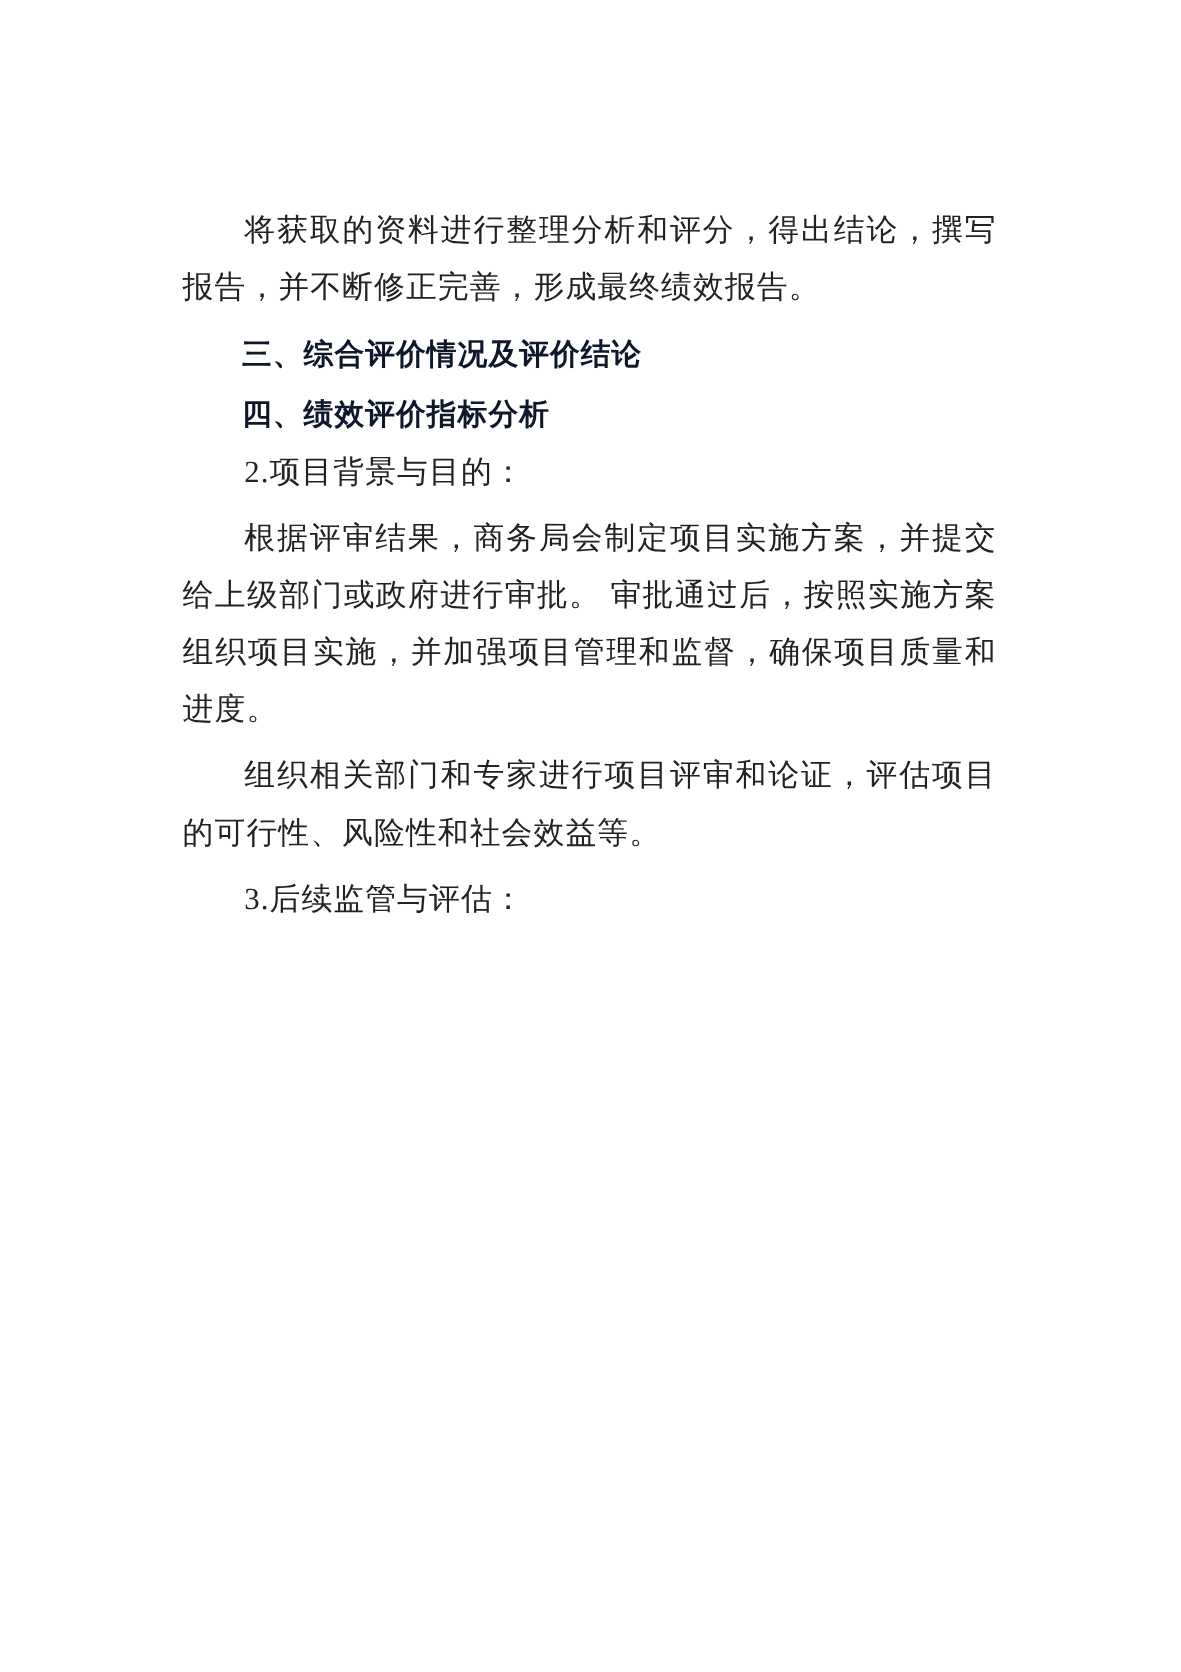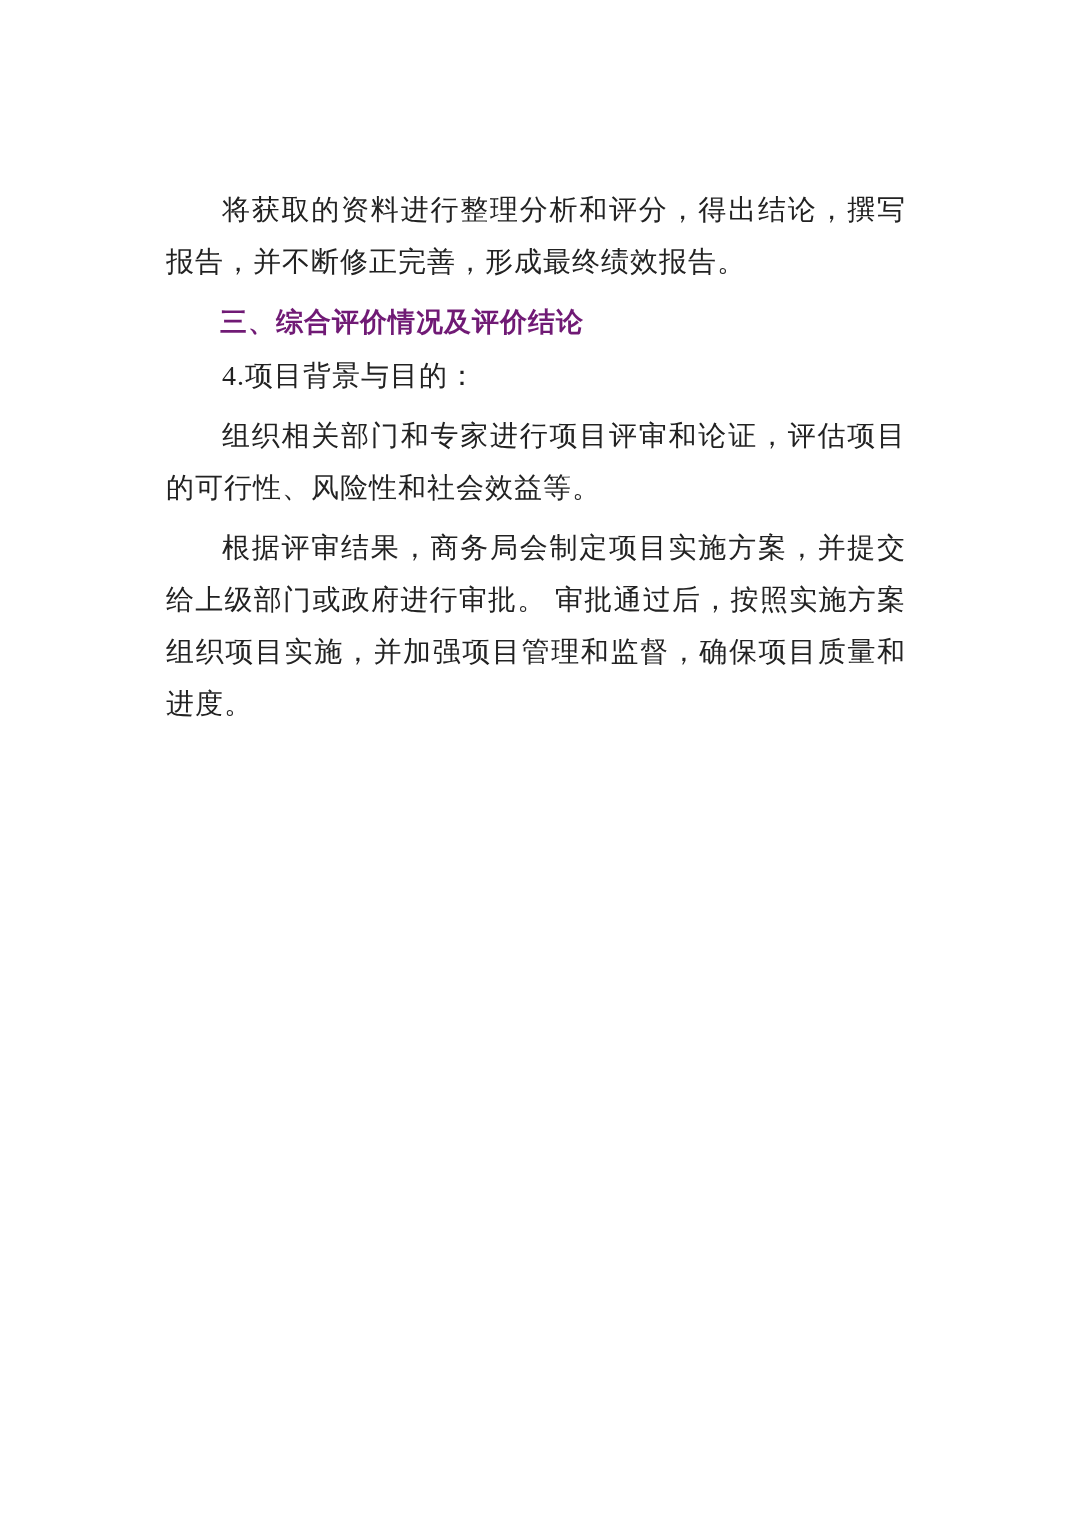--- a/index.html
+++ b/index.html
@@ -30,44 +30,46 @@
     text-align: justify;
     text-indent: 2em;
     margin: 0 0 8px 0;
   }
   .content h2.section-heading {
     font-family: "Liberation Sans", "DejaVu Sans", sans-serif;
     font-size: 27px;
     font-weight: 700;
     line-height: 52px;
     letter-spacing: 1px;
-    color: #701a75;
+    color: #0f172a;
     text-indent: 2em;
     margin: 0 0 2px 0;
   }
   .content .mt {
     margin-top: 14px;
   }
 </style>
 </head>
 <body>
 
 <div class="page">
   <div class="content">
 
     <p class="body-para">将获取的资料进行整理分析和评分，得出结论，撰写报告，并不断修正完善，形成最终绩效报告。</p>
 
     <h2 class="section-heading">三、综合评价情况及评价结论</h2>
 
 
+    <h2 class="section-heading">四、绩效评价指标分析</h2>
 
 
-    <p class="body-para">4.项目背景与目的：</p>
+    <p class="body-para">2.项目背景与目的：</p>
 
 
 
+    <p class="body-para">根据评审结果，商务局会制定项目实施方案，并提交给上级部门或政府进行审批。 审批通过后，按照实施方案组织项目实施，并加强项目管理和监督，确保项目质量和进度。</p>
+
     <p class="body-para">组织相关部门和专家进行项目评审和论证，评估项目的可行性、风险性和社会效益等。</p>
 
-    <p class="body-para">根据评审结果，商务局会制定项目实施方案，并提交给上级部门或政府进行审批。 审批通过后，按照实施方案组织项目实施，并加强项目管理和监督，确保项目质量和进度。</p>
-
+    <p class="body-para mt">3.后续监管与评估：</p>
 
   </div>
 </div>
 
 </body></html>

